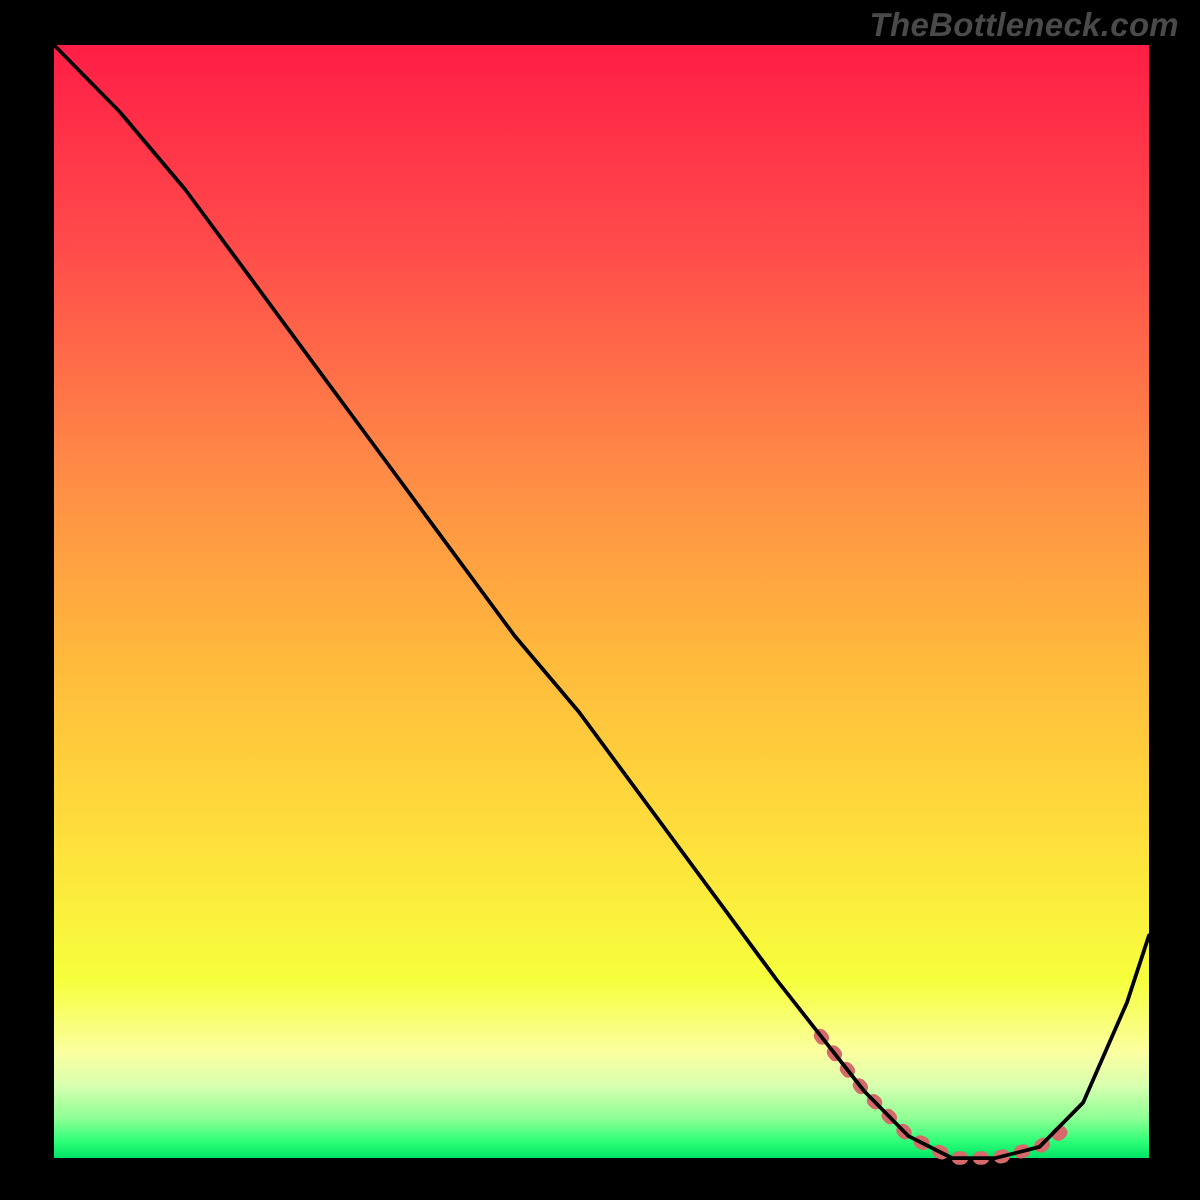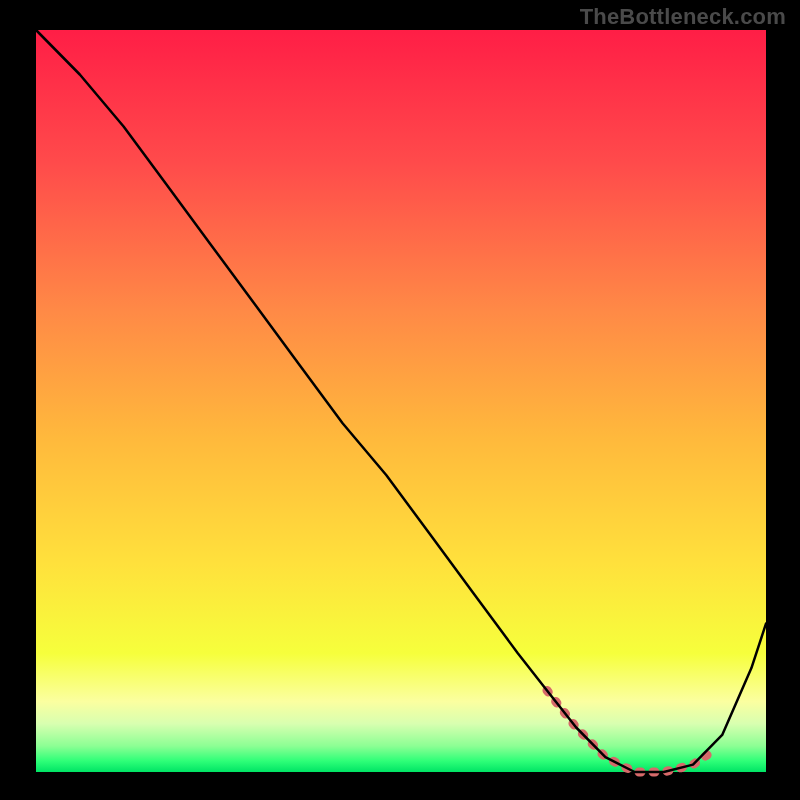--- a/index.html
+++ b/index.html
@@ -19,20 +19,21 @@
   }
   .watermark {
     position: absolute;
     top: 4px;
     right: 14px;
     color: #4a4a4a;
     font-size: 22px;
     font-weight: 600;
     letter-spacing: 0.2px;
     z-index: 5;
+    font-style: italic;
   }
   svg {
     position: absolute;
     top: 0;
     left: 0;
   }
 </style>
 </head>
 <body>
 <div class="frame">

